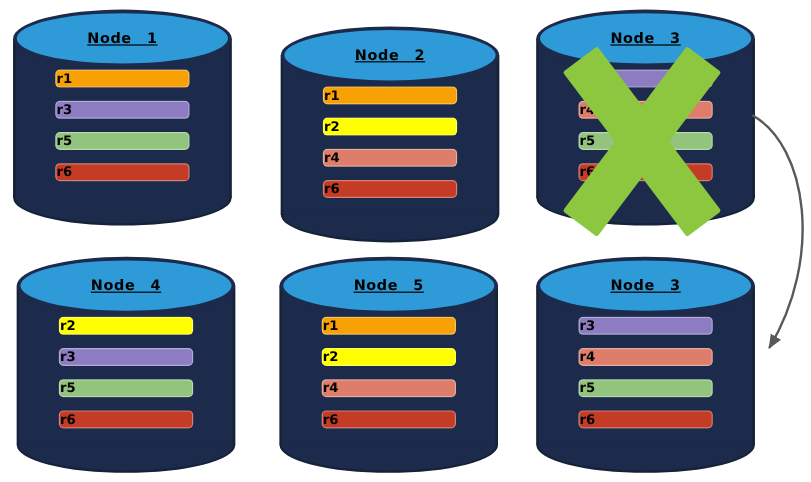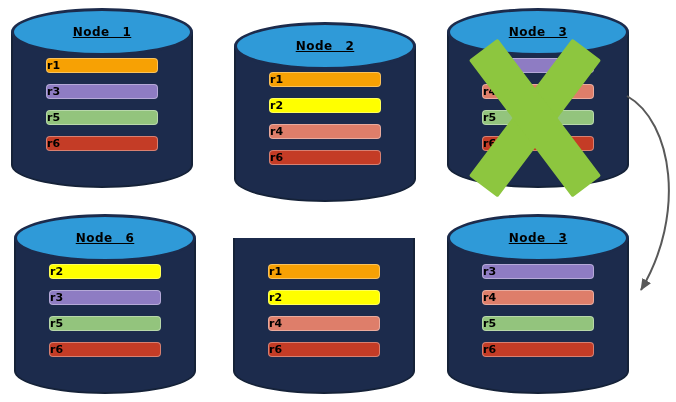--- a/index.html
+++ b/index.html
@@ -124,41 +124,44 @@
   <div class="xmark">
     <div class="x-stroke s1" style="background: rgb(141, 198, 63);"></div>
     <div class="x-stroke s2" style="background: rgb(141, 198, 63);"></div>
   </div>
 </div>
 
 <div class="node" style="left:14px; top:214px;">
   <div class="cyl-bottom"></div>
   <div class="cyl-body"></div>
   <div class="cyl-top">
-    <span class="node-title">Node 6</span>
+    <span class="node-title">Node 4</span>
   </div>
   <div class="bars">
     <div class="bar" style="background: rgb(255, 255, 0);">
         <span class="bar-label">r2</span>
       </div>
     <div class="bar" style="background: rgb(142, 124, 195);">
         <span class="bar-label">r3</span>
       </div>
     <div class="bar" style="background: rgb(147, 196, 125);">
         <span class="bar-label">r5</span>
       </div>
     <div class="bar" style="background: rgb(196, 60, 38);">
         <span class="bar-label">r6</span>
       </div>
   </div>
 </div>
 
 <div class="node" style="left:233px; top:214px;">
   <div class="cyl-bottom"></div>
   <div class="cyl-body"></div>
+  <div class="cyl-top">
+    <span class="node-title">Node 5</span>
+  </div>
   <div class="bars">
     <div class="bar" style="background: rgb(247, 161, 4);">
         <span class="bar-label">r1</span>
       </div>
     <div class="bar" style="background: rgb(255, 255, 0);">
         <span class="bar-label">r2</span>
       </div>
     <div class="bar" style="background: rgb(222, 126, 106);">
         <span class="bar-label">r4</span>
       </div>

